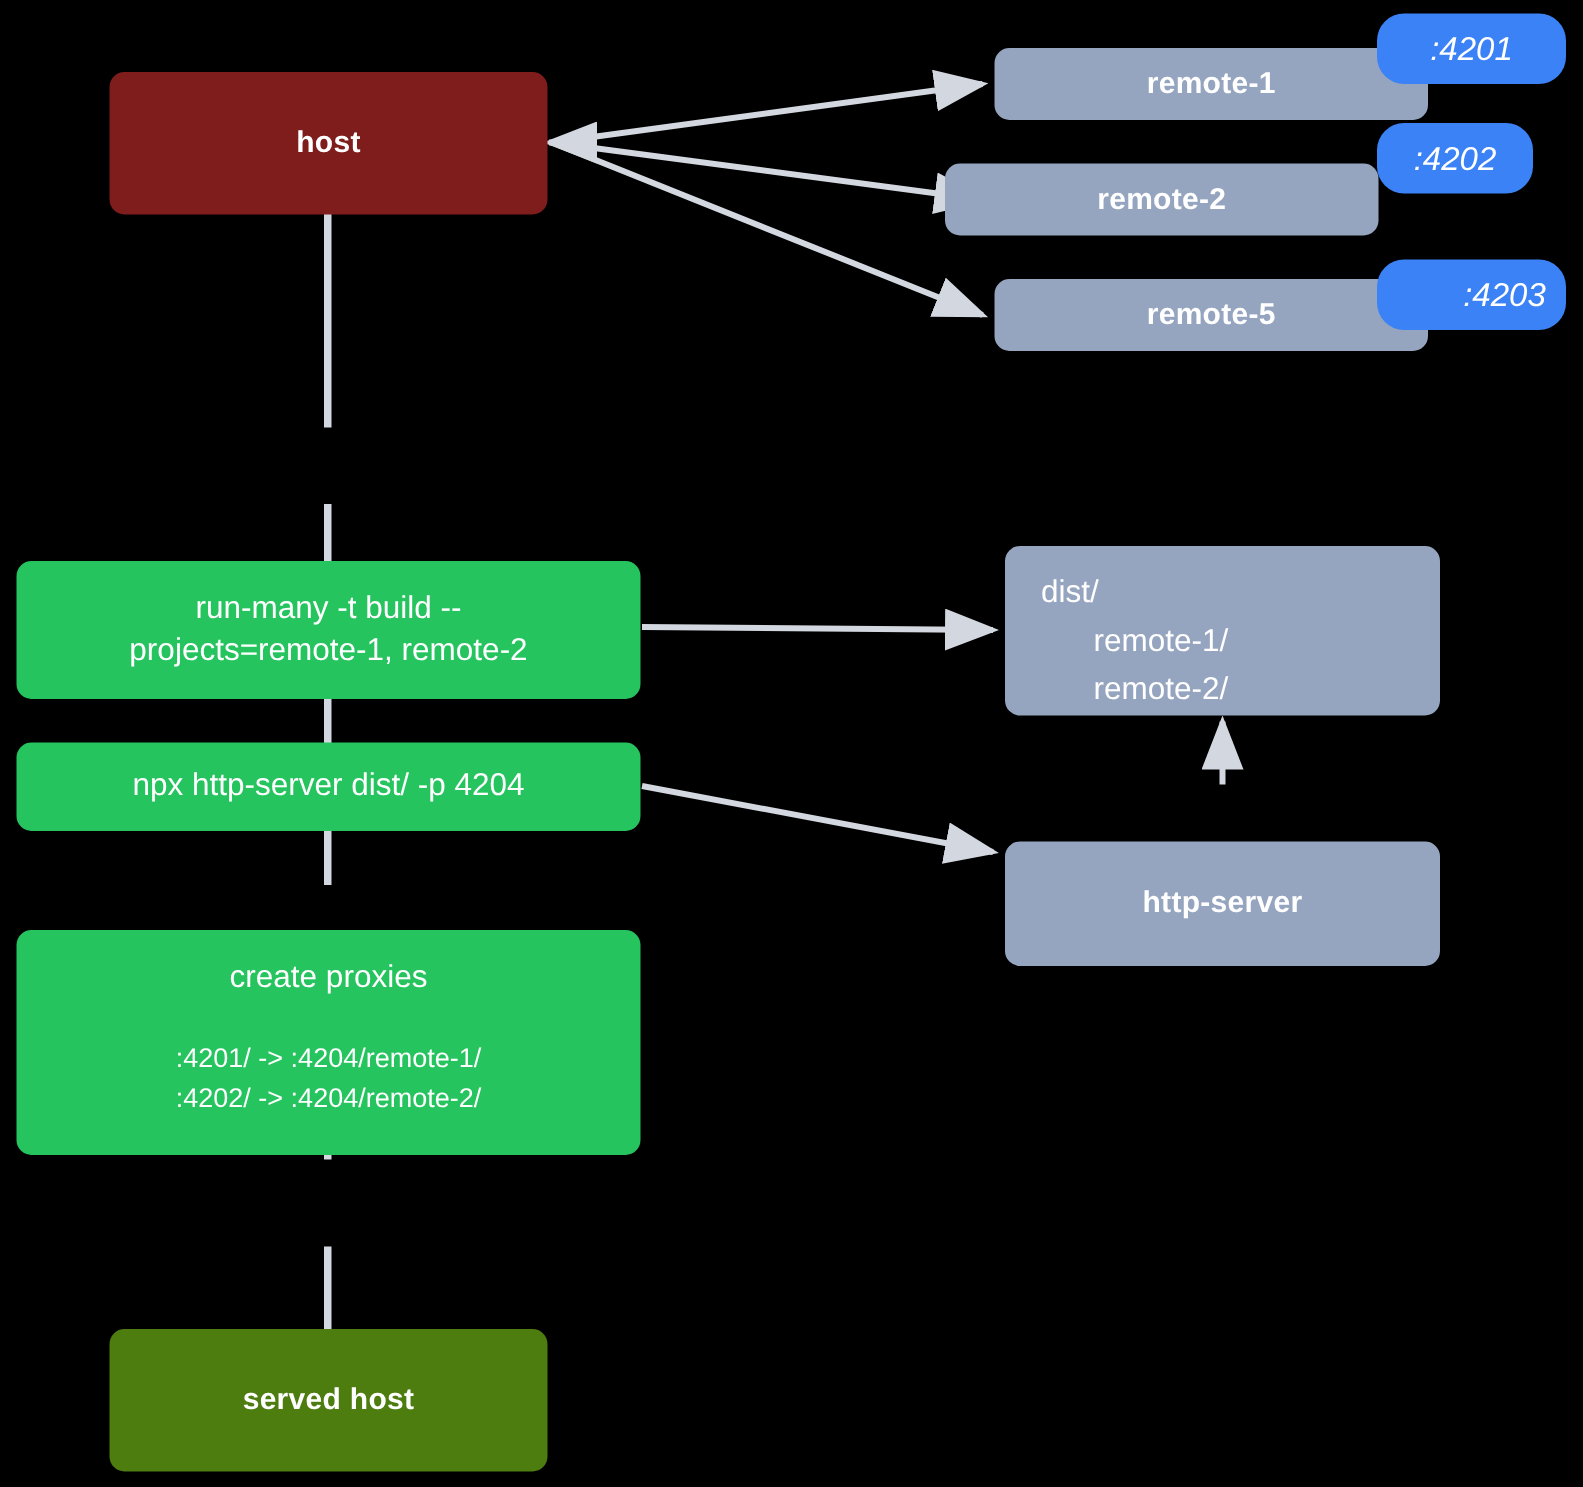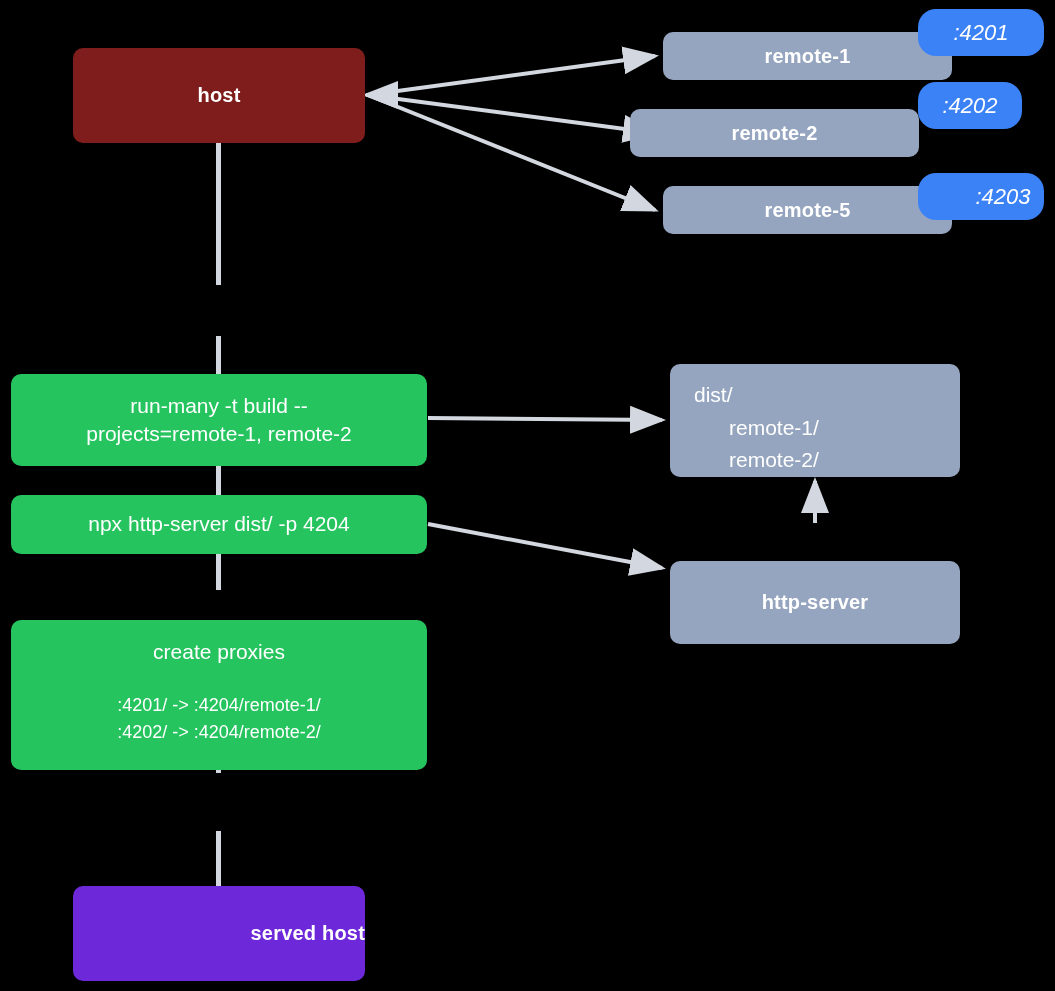--- a/index.html
+++ b/index.html
@@ -22,21 +22,21 @@
     display: flex;
     flex-direction: column;
     align-items: center;
     justify-content: center;
     color: #ffffff;
     text-align: center;
     line-height: 1.35;
     z-index: 3;
   }
   .node.host-blue   { background: #7f1d1d; }
-  .node.host-indigo { background: #6d28d9; align-items: flex-end; }
+  .node.host-indigo { background: #4d7c0f; }
   .node.cmd         { background: #25C45E; }
   .node.gray        { background: #96A5BF; }
   .node.badge       { background: #3B82F6; border-radius: 18px; z-index: 6; font-style: italic; }
 
   .label-bold {
     font-weight: bold;
     font-size: 20px;
     letter-spacing: 0.2px;
   }
   .label-plain {

